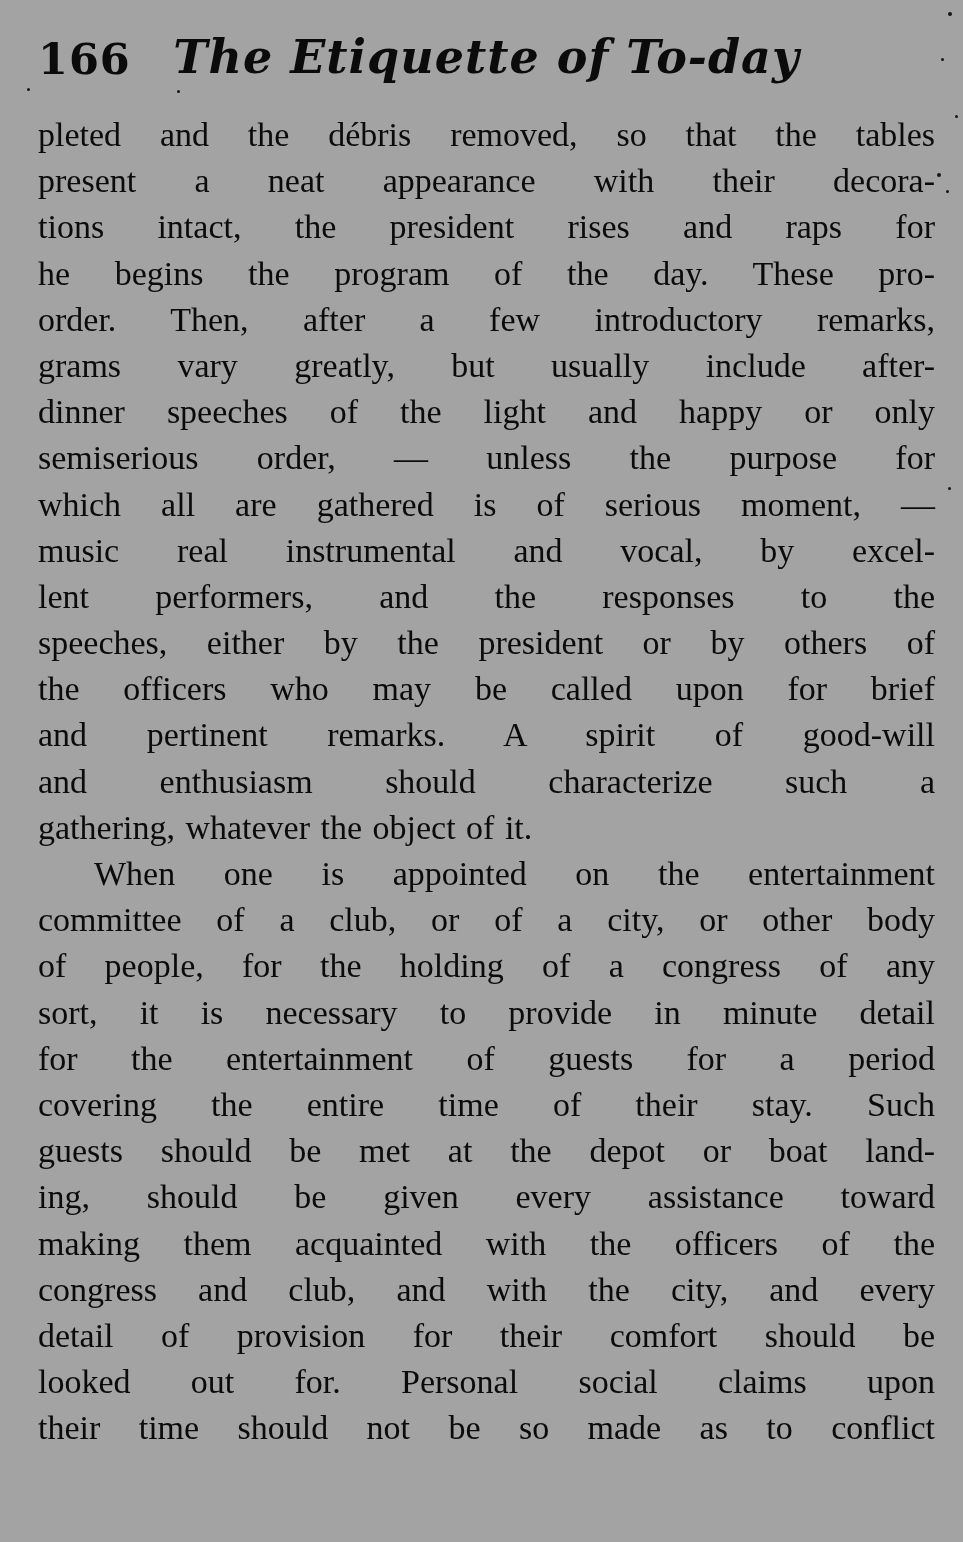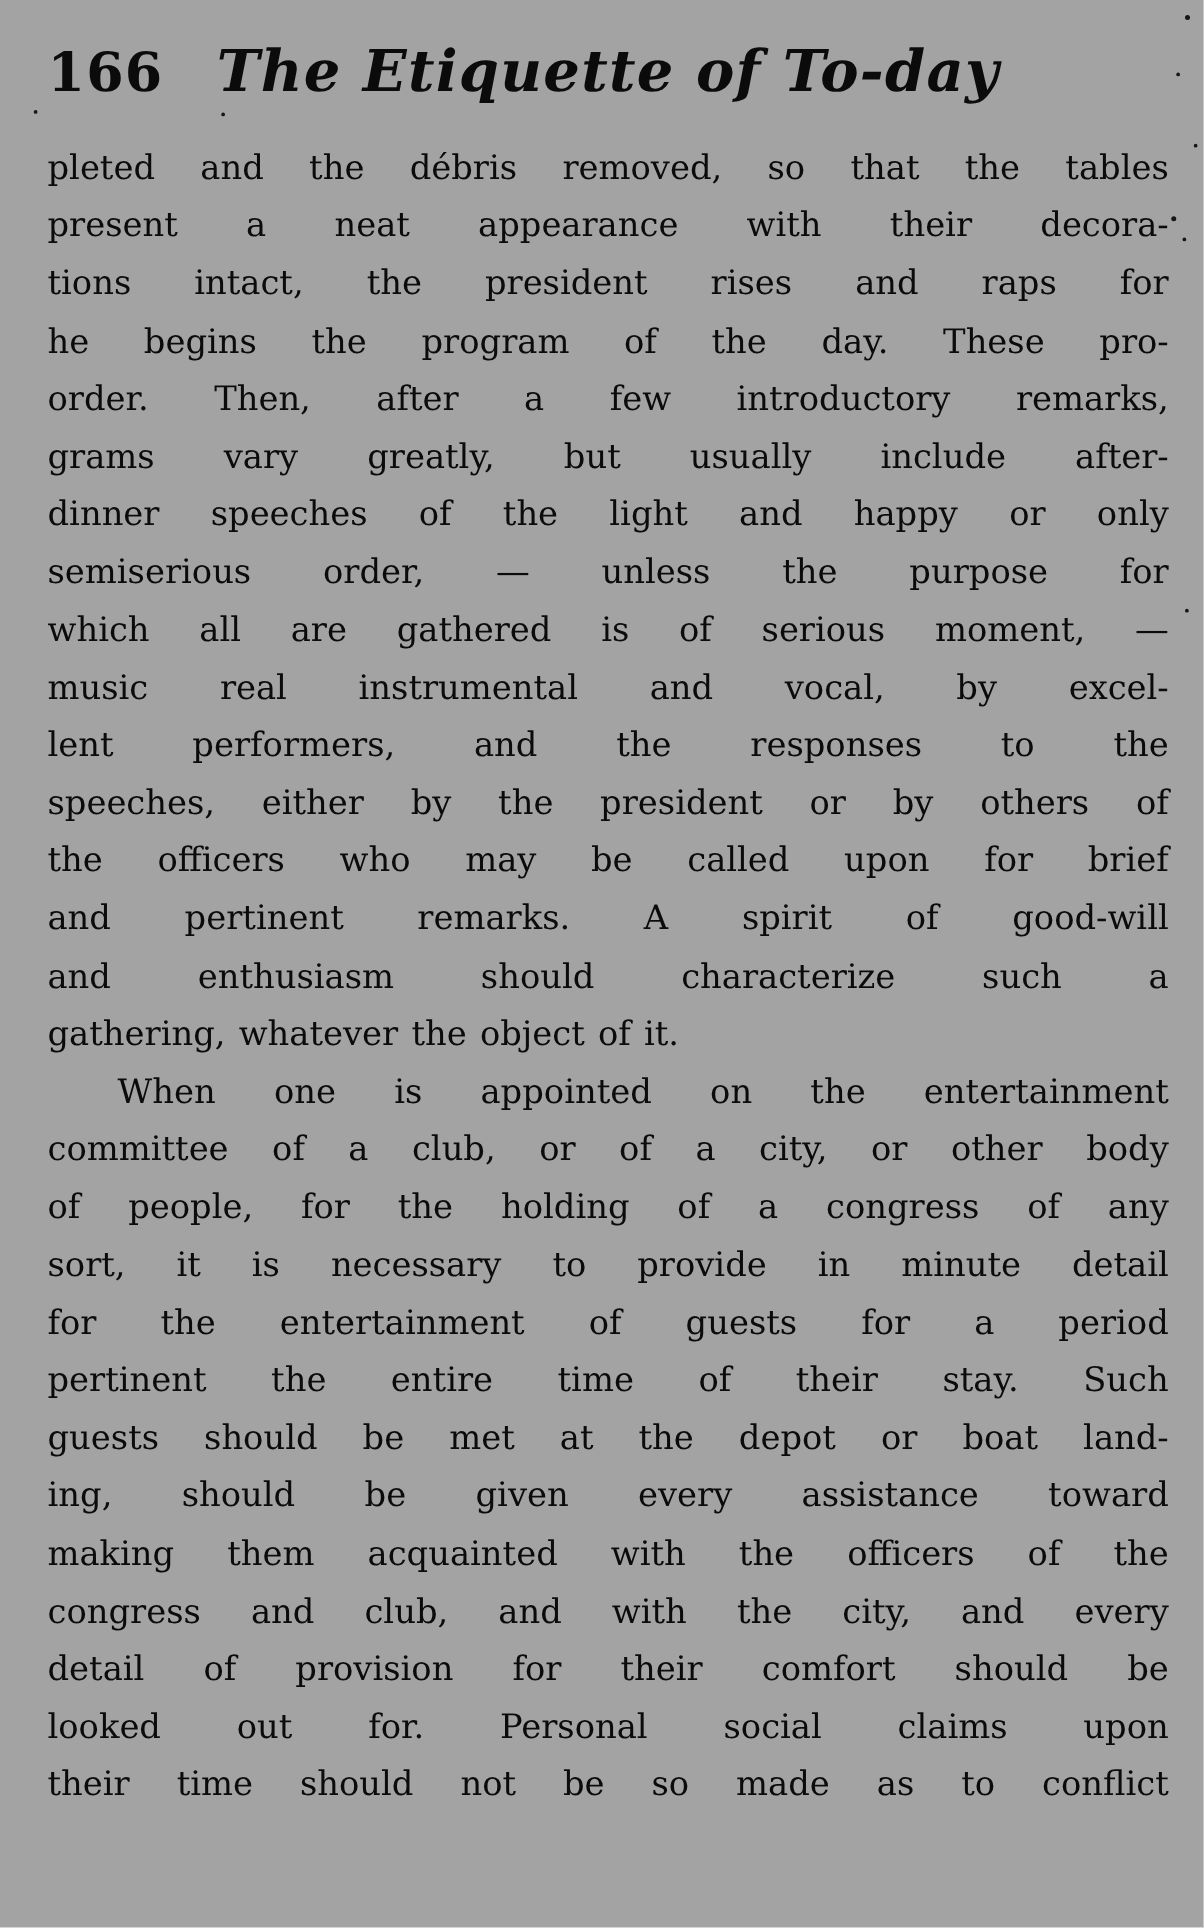--- a/index.html
+++ b/index.html
@@ -45,26 +45,27 @@
   .textblock {
     position: absolute;
     left: 38px;
     top: 112px;
     width: 897px;
   }
   .paragraph {
     margin: 0;
   }
   .line {
-    font-size: 27px;
+    font-size: 34px;
     line-height: 46.2px;
     height: 46.2px;
     text-align: justify;
     text-align-last: justify;
     word-spacing: 2px;
+    font-family: Liberation Serif, serif;
   }
   .line.indent {
     text-indent: 56px;
   }
   .line.endline {
     text-align-last: left;
   }
   .speck {
     position: absolute;
     background: #161616;
@@ -99,21 +100,21 @@
         <div class="line">and pertinent remarks.  A spirit of good-will</div>
         <div class="line">and enthusiasm should characterize such a</div>
         <div class="line endline">gathering, whatever the object of it.</div>
       </div>
       <div class="paragraph">
         <div class="line indent">When one is appointed on the entertainment</div>
         <div class="line">committee of a club, or of a city, or other body</div>
         <div class="line">of people, for the holding of a congress of any</div>
         <div class="line">sort, it is necessary to provide in minute detail</div>
         <div class="line">for the entertainment of guests for a period</div>
-        <div class="line">pertinent the entire time of their stay.  Such</div>
+        <div class="line">covering the entire time of their stay.  Such</div>
         <div class="line">guests should be met at the depot or boat land-</div>
         <div class="line">ing, should be given every assistance toward</div>
         <div class="line">making them acquainted with the officers of the</div>
         <div class="line">congress and club, and with the city, and every</div>
         <div class="line">detail of provision for their comfort should be</div>
         <div class="line">looked out for.  Personal social claims upon</div>
         <div class="line">their time should not be so made as to conflict</div>
       </div>
     </div>
 

